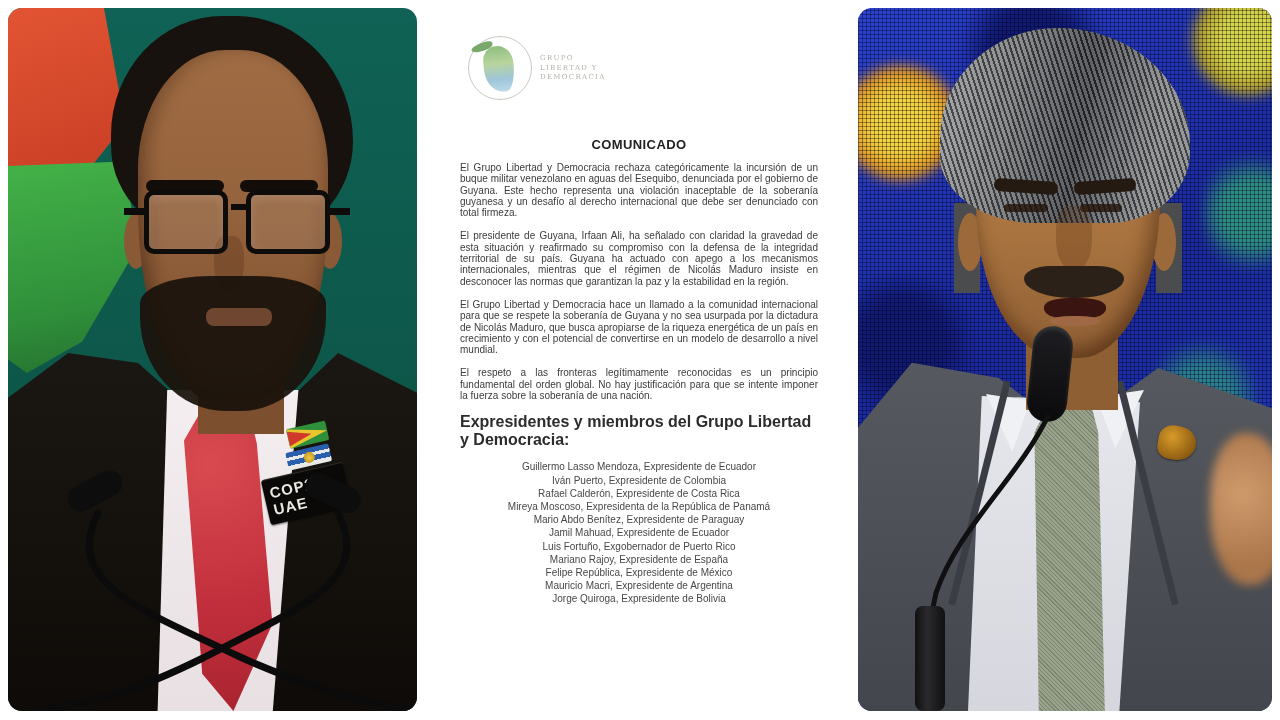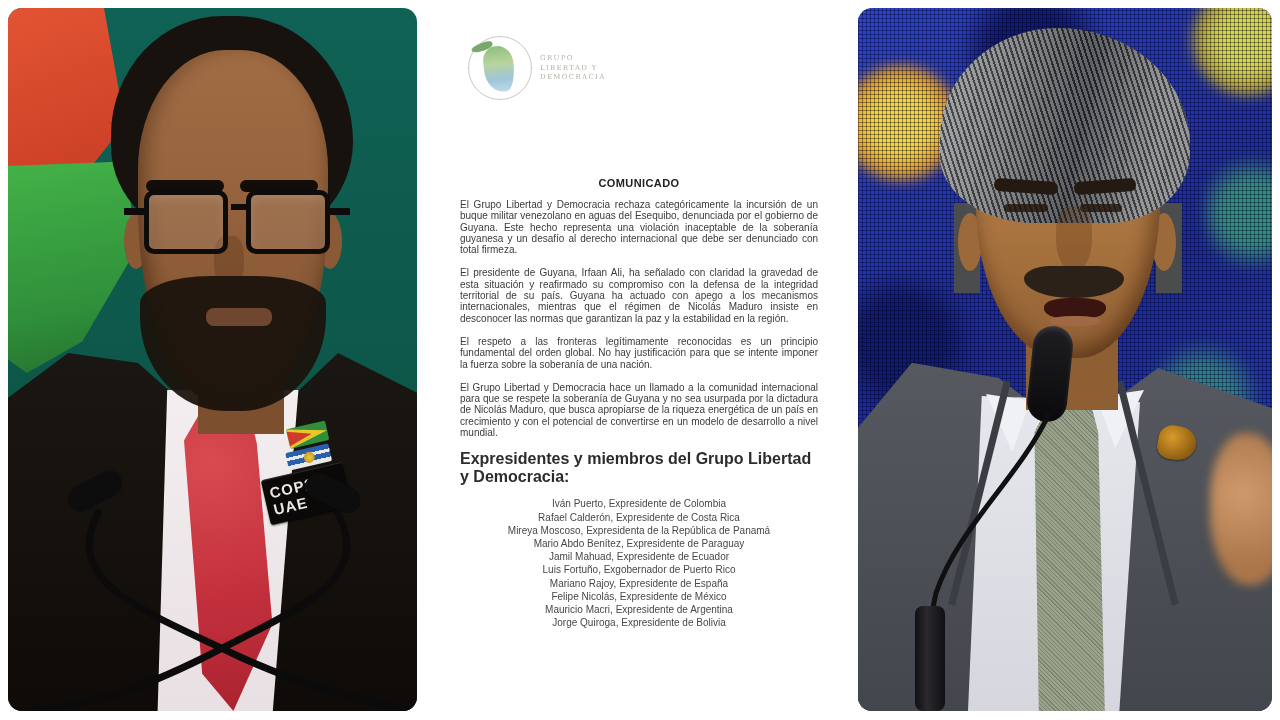--- a/index.html
+++ b/index.html
@@ -121,21 +121,21 @@
                  border:1px solid #c9c9c2; border-radius:50%; }
   #logo-map { position:absolute; left:15px; top:9px; width:30px; height:46px; transform:rotate(-6deg);
               background:linear-gradient(180deg,#8fbf7f 0%,#b9d49e 38%,#9ec6d8 72%,#bcd9ea 100%);
               border-radius:62% 70% 45% 85% / 45% 55% 85% 70%; }
   #logo-isthmus { position:absolute; left:2px; top:6px; width:22px; height:8px; transform:rotate(-18deg);
               background:#7aa86a; border-radius:60% 40% 50% 50%; }
   #logo-text { position:absolute; left:122px; top:54px; font-family:"DejaVu Serif", serif;
                font-size:7px; line-height:9.5px; letter-spacing:1.3px; color:#b3b3aa; }
   #doc-body { position:absolute; left:42px; top:121px; width:358px; color:#3b3b3b; }
   .doc-date { text-align:right; font-size:10.5px; font-weight:bold; color:#222; }
-  .doc-title { margin-top:56px; text-align:center; font-size:11px; font-weight:bold;
+  .doc-title { margin-top:16px; text-align:center; font-size:13px; font-weight:bold;
                letter-spacing:.4px; color:#222; }
   .doc-paras { margin-top:10px; }
   .doc-paras p { font-size:10px; line-height:11.3px; text-align:justify; margin-bottom:12px; color:#3b3b3b; }
   .doc-members-heading { margin-top:5px; font-size:16px; font-weight:bold; color:#2c2c2c; }
   .doc-members { margin-top:11px; text-align:center; }
   .doc-members div { font-size:10px; line-height:13.2px; color:#474747; }
 </style>
 </head>
 <body>
 
@@ -194,33 +194,34 @@
     <div>GRUPO</div>
     <div>LIBERTAD Y</div>
     <div>DEMOCRACIA</div>
   </div>
 
   <div id="doc-body">
     <div class="doc-title">COMUNICADO</div>
     <div class="doc-paras">
       <p>El Grupo Libertad y Democracia rechaza categóricamente la incursión de un buque militar venezolano en aguas del Esequibo, denunciada por el gobierno de Guyana. Este hecho representa una violación inaceptable de la soberanía guyanesa y un desafío al derecho internacional que debe ser denunciado con total firmeza.</p>
       <p>El presidente de Guyana, Irfaan Ali, ha señalado con claridad la gravedad de esta situación y reafirmado su compromiso con la defensa de la integridad territorial de su país. Guyana ha actuado con apego a los mecanismos internacionales, mientras que el régimen de Nicolás Maduro insiste en desconocer las normas que garantizan la paz y la estabilidad en la región.</p>
+      <p>El Grupo Libertad y Democracia hace un llamado a la comunidad internacional para que se respete la soberanía de Guyana y no sea usurpada por la dictadura de Nicolás Maduro, que busca apropiarse de la riqueza energética de un país en crecimiento y con el potencial de convertirse en un modelo de desarrollo a nivel mundial.</p>
       <p>El respeto a las fronteras legítimamente reconocidas es un principio fundamental del orden global. No hay justificación para que se intente imponer la fuerza sobre la soberanía de una nación.</p>
-      <p>El Grupo Libertad y Democracia hace un llamado a la comunidad internacional para que se respete la soberanía de Guyana y no sea usurpada por la dictadura de Nicolás Maduro, que busca apropiarse de la riqueza energética de un país en crecimiento y con el potencial de convertirse en un modelo de desarrollo a nivel mundial.</p>
     </div>
     <div class="doc-members-heading">Expresidentes y miembros del Grupo Libertad y Democracia:</div>
     <div class="doc-members">
+      <div>Guillermo Lasso Mendoza, Expresidente de Ecuador</div>
       <div>Iván Puerto, Expresidente de Colombia</div>
       <div>Rafael Calderón, Expresidente de Costa Rica</div>
       <div>Mireya Moscoso, Expresidenta de la República de Panamá</div>
       <div>Mario Abdo Benítez, Expresidente de Paraguay</div>
       <div>Jamil Mahuad, Expresidente de Ecuador</div>
       <div>Luis Fortuño, Exgobernador de Puerto Rico</div>
       <div>Mariano Rajoy, Expresidente de España</div>
-      <div>Felipe Nicolás, Expresidente de México</div>
+      <div>Felipe República, Expresidente de México</div>
       <div>Mauricio Macri, Expresidente de Argentina</div>
       <div>Jorge Quiroga, Expresidente de Bolivia</div>
     </div>
   </div>
 </div>
 
 <div id="photo-right" class="photo">
   <div class="abs pr-blob pr-navy1"></div>
   <div class="abs pr-blob pr-navy2"></div>
   <div class="abs pr-blob pr-yellow1"></div>

